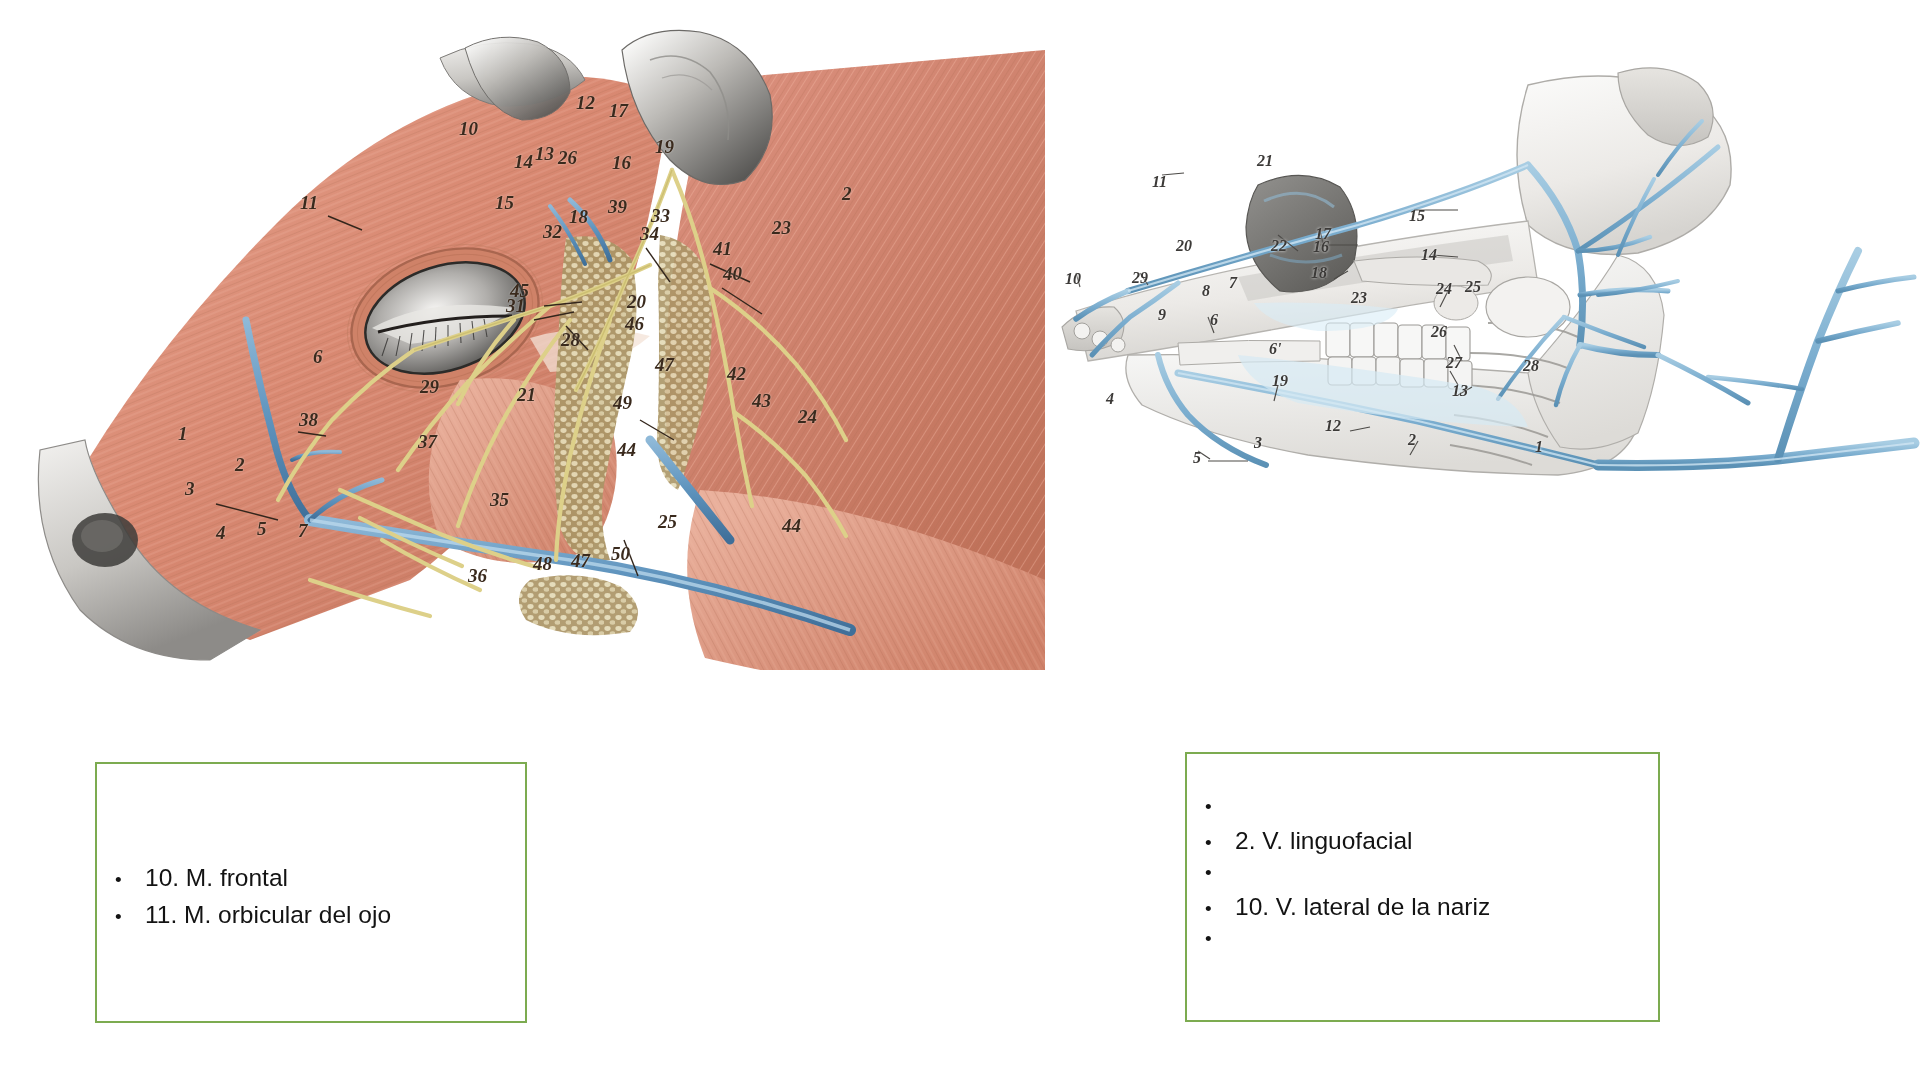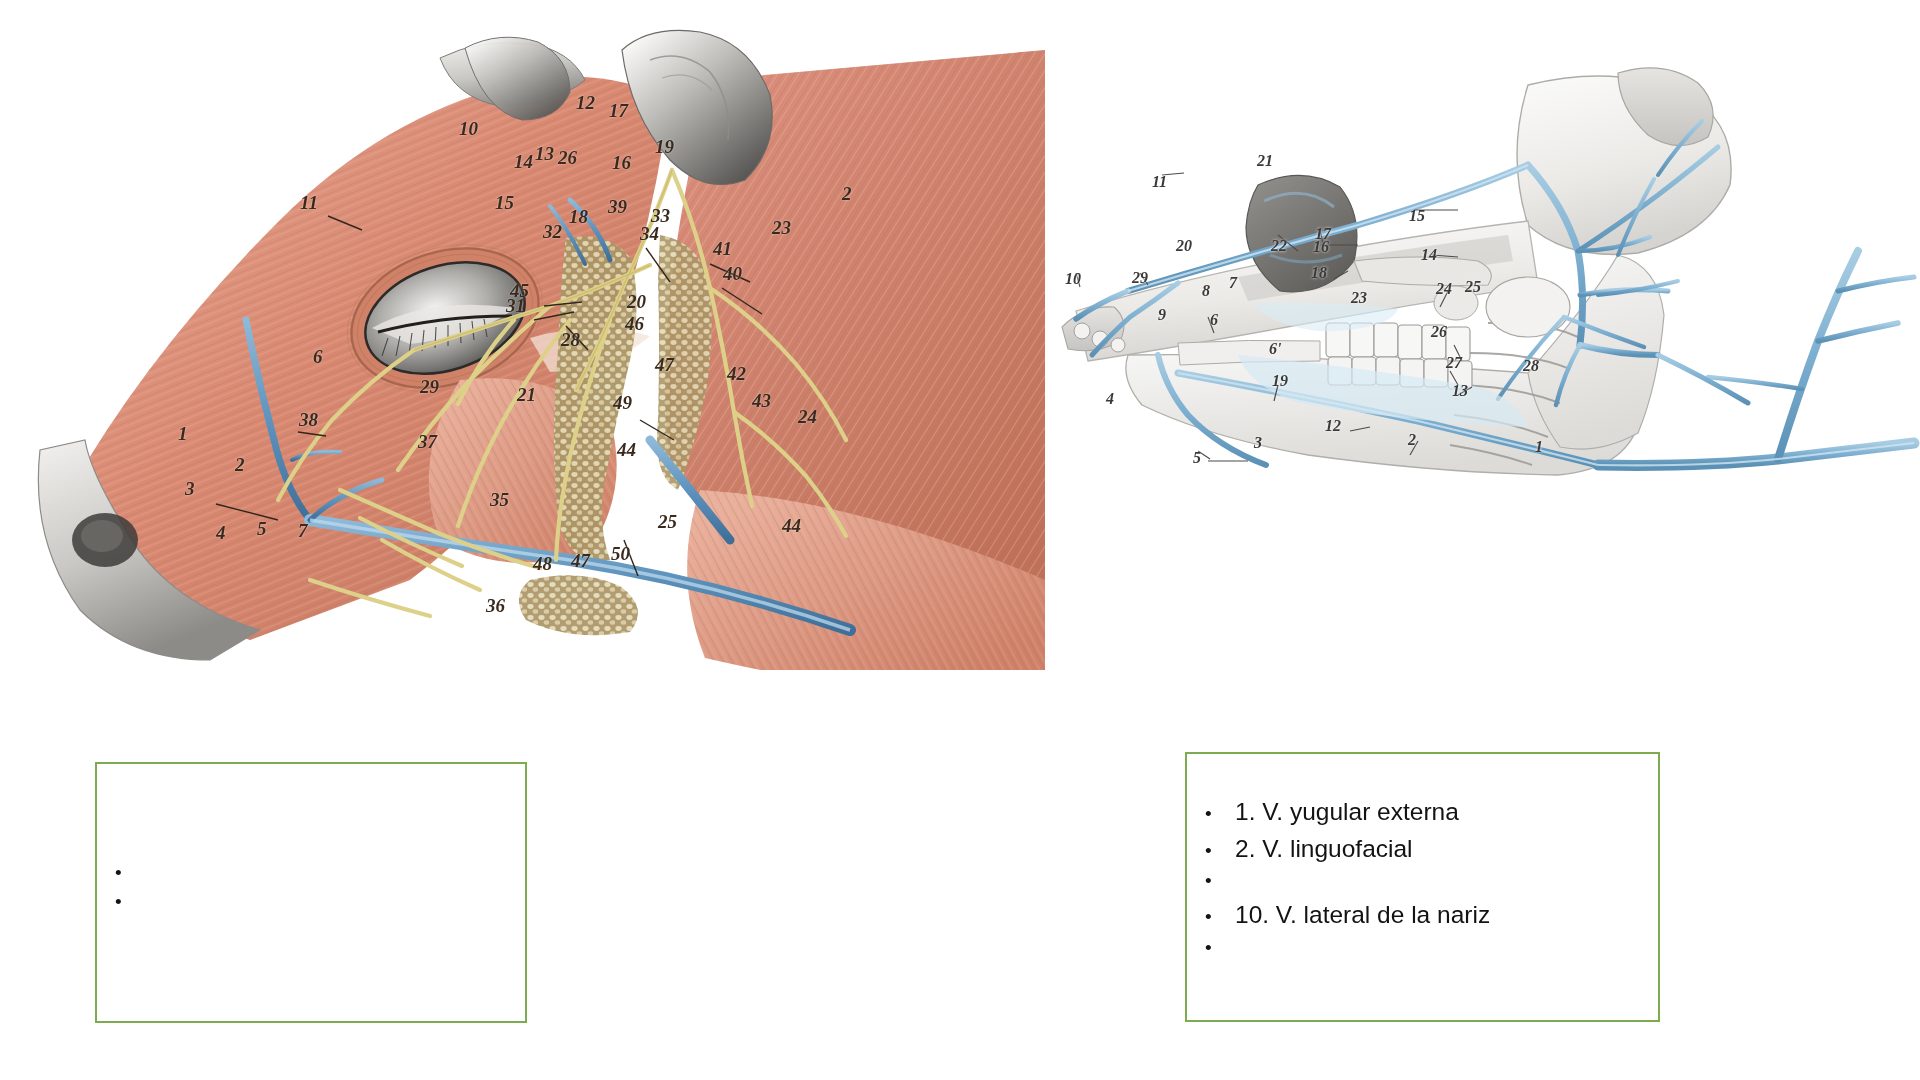--- a/index.html
+++ b/index.html
@@ -272,21 +272,21 @@
       <span class="lbl" style="left: 408px; top: 412px;">37</span>
       <span class="lbl" style="left: 607px; top: 420px;">44</span>
       <span class="lbl" style="left: 225px; top: 435px;">2</span>
       <span class="lbl" style="left: 175px; top: 459px;">3</span>
       <span class="lbl" style="left: 480px; top: 470px;">35</span>
       <span class="lbl" style="left: 206px; top: 503px;">4</span>
       <span class="lbl" style="left: 247px; top: 499px;">5</span>
       <span class="lbl" style="left: 288px; top: 501px;">7</span>
       <span class="lbl" style="left: 648px; top: 492px;">25</span>
       <span class="lbl" style="left: 772px; top: 496px;">44</span>
-      <span class="lbl" style="left: 476px; top: 546px; margin-top: 30px;">36</span>
+      <span class="lbl" style="left: 458px; top: 546px;">36</span>
       <span class="lbl" style="left: 523px; top: 534px;">48</span>
       <span class="lbl" style="left: 561px; top: 531px;">47</span>
       <span class="lbl" style="left: 601px; top: 524px; font-style: italic;">50</span>
       <span class="lbl" style="left: 832px; top: 164px;">2</span>
     </div>
 
   <div class="figure" id="fig-veins">
     <div class="fig-canvas">
       <svg viewBox="0 0 862 437" preserveAspectRatio="none" xmlns="http://www.w3.org/2000/svg">
         <defs>
@@ -466,32 +466,33 @@
       <span class="lbl" style="left: 196px; top: 380px;">3</span>
       <span class="lbl" style="left: 350px; top: 377px;">2</span>
       <span class="lbl" style="left: 135px; top: 395px;">5</span>
       <span class="lbl" style="left: 477px; top: 384px;">1</span>
     </div>
 
   <div class="textbox" id="box-left">
     <ul class="bullets">
       <li class="bullet-row">
         <span class="bullet-dot">•</span>
-      </li>
-      <li class="bullet-row">
-        <span class="bullet-dot">•</span>
+        <span class="bullet-text">10. M. frontal</span>
+      </li>
+      <li class="bullet-row">
+        <span class="bullet-dot">•</span>
+        <span class="bullet-text">11. M. orbicular del ojo</span>
       </li>
     </ul>
   </div>
 
   <div class="textbox" id="box-right">
     <ul class="bullets">
       <li class="bullet-row">
         <span class="bullet-dot">•</span>
-        <span class="bullet-text">1.  V. yugular externa</span>
       </li>
       <li class="bullet-row">
         <span class="bullet-dot">•</span>
         <span class="bullet-text">2. V. linguofacial</span>
       </li>
       <li class="bullet-row">
         <span class="bullet-dot">•</span>
       </li>
       <li class="bullet-row">
         <span class="bullet-dot">•</span>

